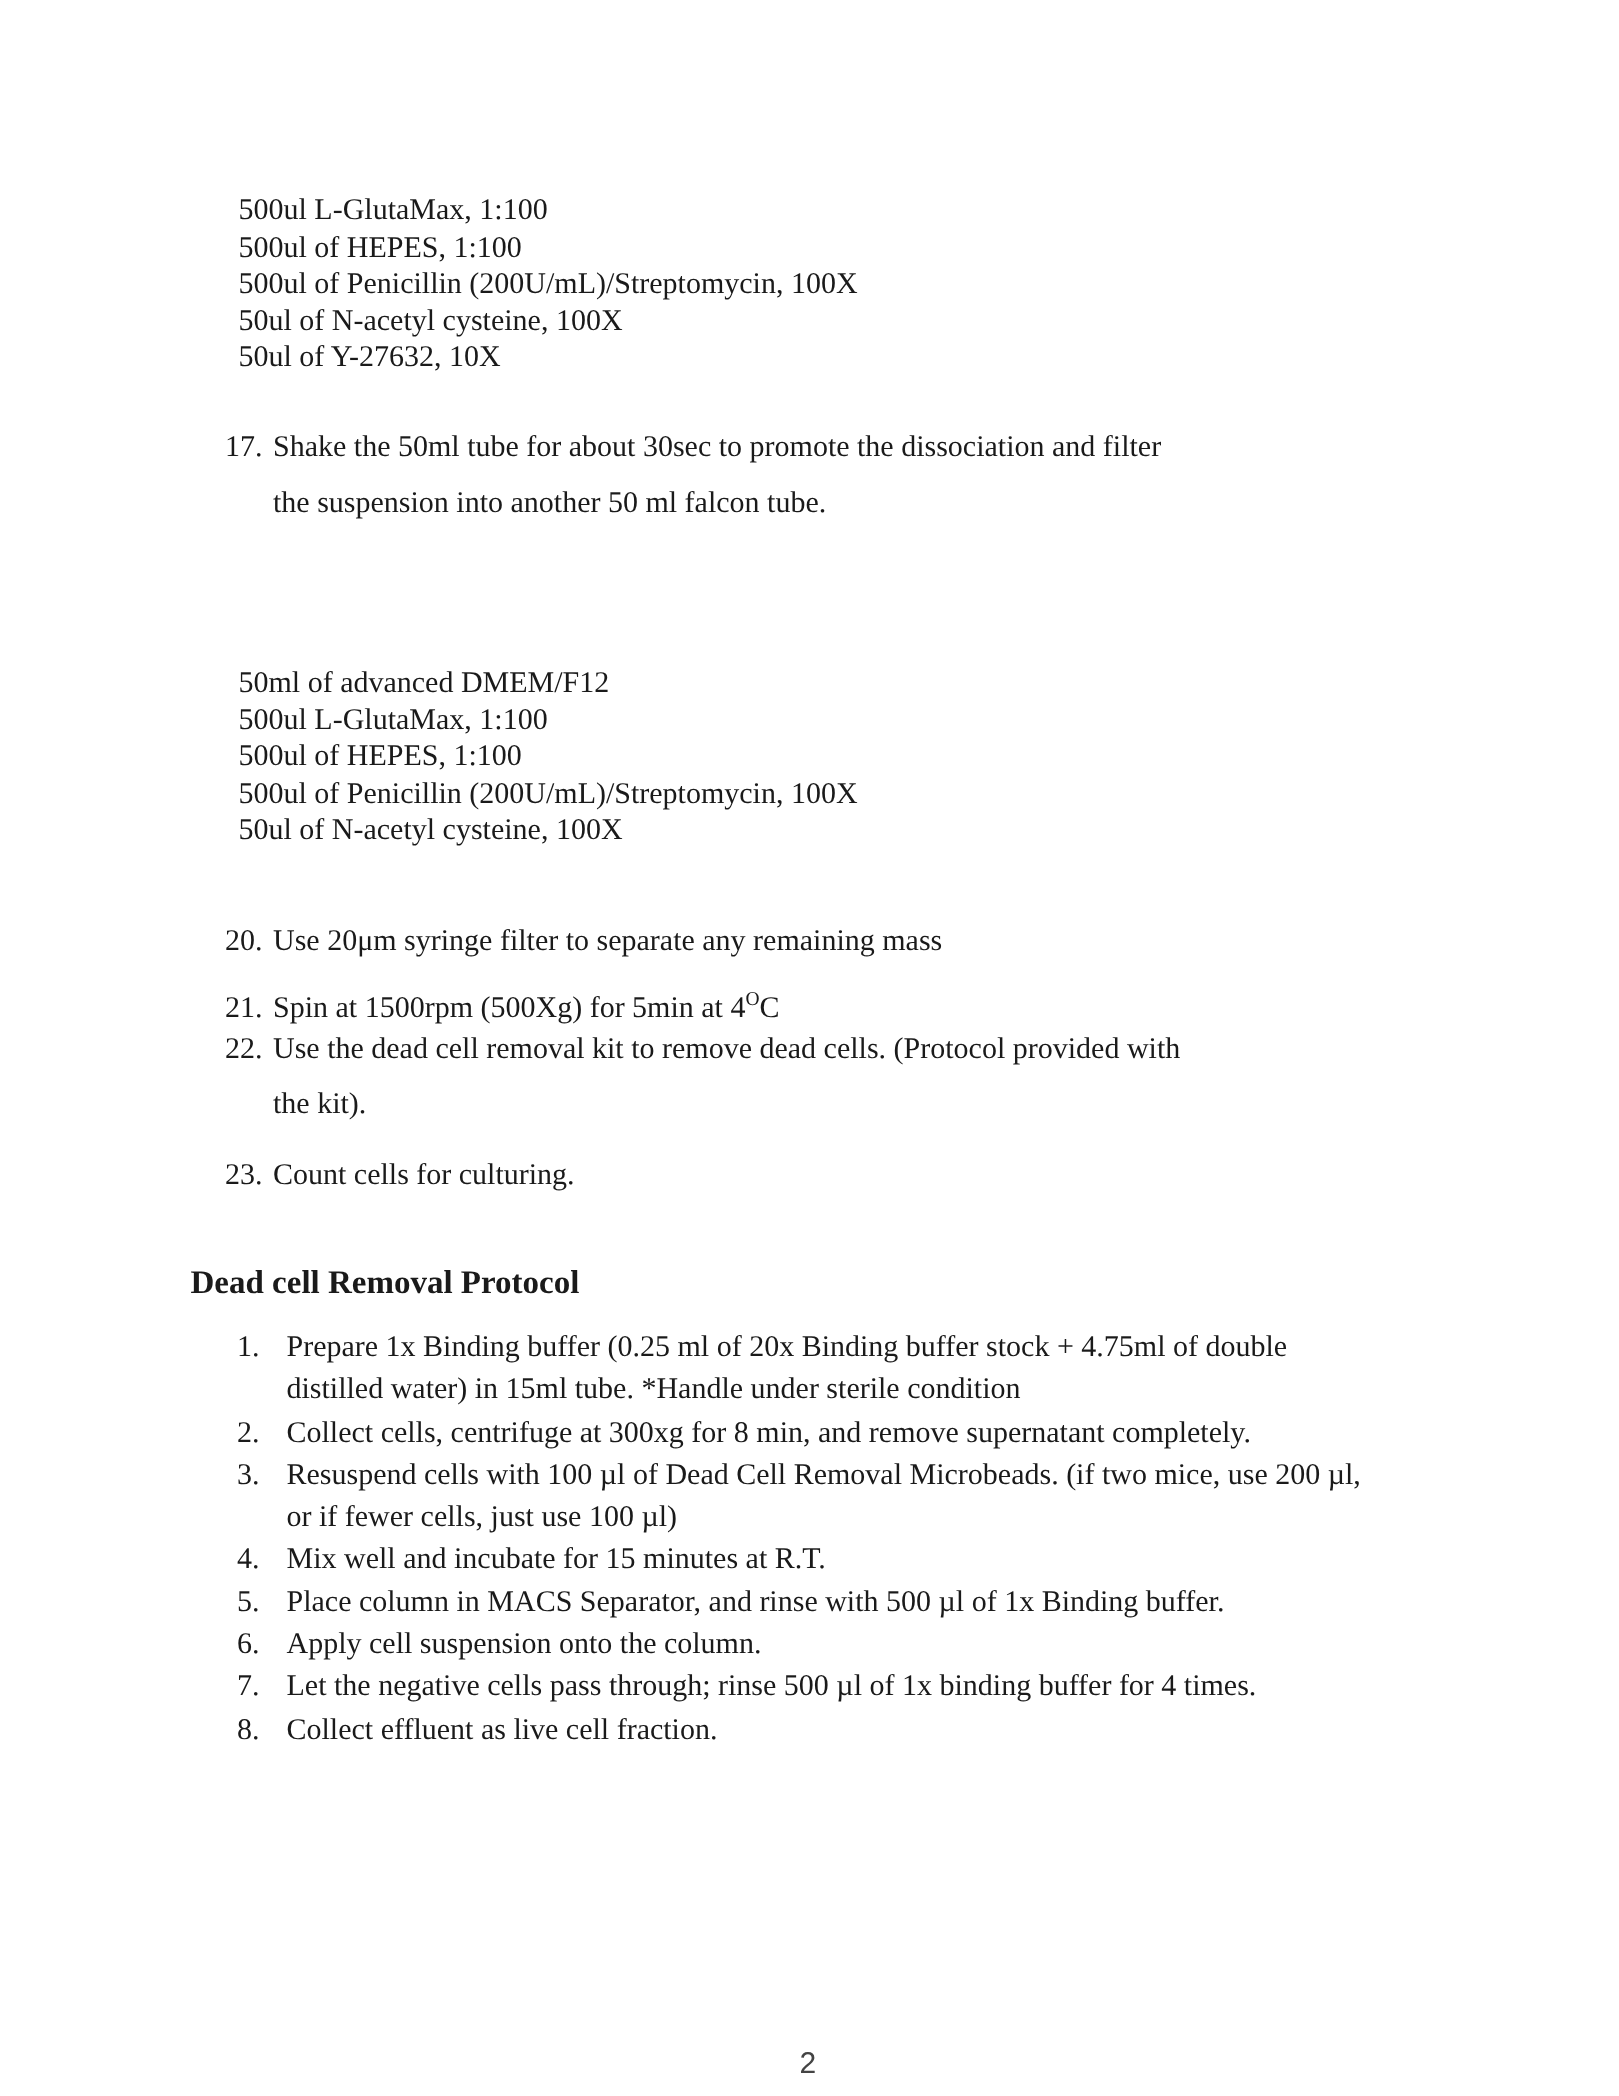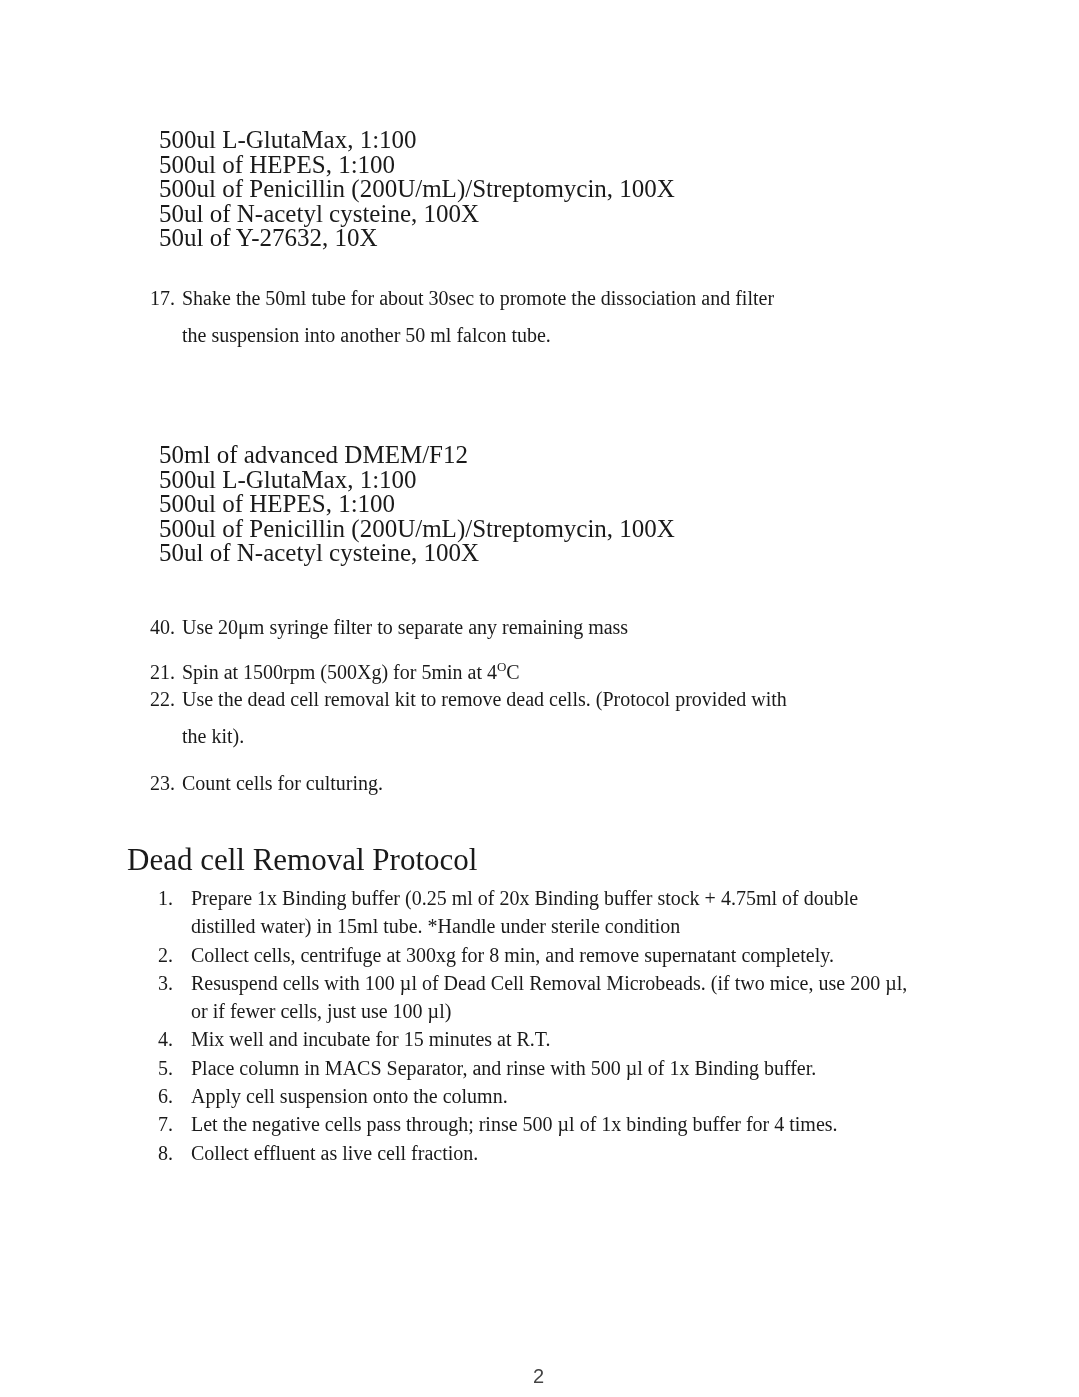--- a/index.html
+++ b/index.html
@@ -1,30 +1,30 @@
 <!DOCTYPE html>
 <html><head>
 <meta charset="utf-8">
 <style>
   html, body { margin: 0; padding: 0; background: #ffffff; }
   body {
     width: 1079px; height: 1397px; position: relative; overflow: hidden;
     font-family: "Liberation Serif", serif; color: #1a1a1a;
   }
   .page { position: absolute; left: 0; top: 0; width: 1079px; height: 1397px; }
-  .media-list { position: absolute; left: 159px; font-size: 25px; line-height: 24.5px; }
+  .media-list { position: absolute; left: 159px; font-size: 20px; line-height: 24.5px; }
   .media-list div { white-space: nowrap; }
   .step {
     position: absolute; left: 150px; font-size: 20px; white-space: nowrap;
   }
   .step .num { display: inline-block; width: 32px; }
   .step .cont { position: absolute; left: 32px; white-space: nowrap; text-align: center; }
   sup { font-size: 13px; vertical-align: 8px; line-height: 0; }
   .heading {
-    position: absolute; left: 127px; top: 842px; font-size: 31px; font-weight: normal;
+    position: absolute; left: 127px; top: 842px; font-size: 22px; font-weight: bold;
   }
   .dc-list { position: absolute; left: 158px; top: 884px; font-size: 20px; line-height: 28.3px; }
   .dc-item { position: relative; padding-left: 33px; white-space: nowrap; }
   .dc-item .n { position: absolute; left: 0; }
   .page-num { position: absolute; left: 533px; top: 1365px; font-size: 20px; font-family: "Liberation Sans", sans-serif; color: #444; }
 </style>
 </head>
 <body>
 
 <div class="page">
@@ -46,21 +46,21 @@
 
   <div class="media-list" style="top:443px;">
     <div>50ml of advanced DMEM/F12</div>
     <div>500ul L-GlutaMax, 1:100</div>
     <div>500ul of HEPES, 1:100</div>
     <div>500ul of Penicillin (200U/mL)/Streptomycin, 100X</div>
     <div>50ul of N-acetyl cysteine, 100X</div>
   </div>
 
   <div class="step" style="top:616px;">
-    <span class="num">40.</span><span>Use 20μm syringe filter to separate any remaining mass</span>
+    <span class="num">20.</span><span>Use 20μm syringe filter to separate any remaining mass</span>
   </div>
 
   <div class="step" style="top:661px;">
     <span class="num">21.</span><span>Spin at 1500rpm (500Xg) for 5min at 4</span><sup>O</sup><span>C</span>
   </div>
 
   <div class="step" style="top:688px;">
     <span class="num">22.</span><span>Use the dead cell removal kit to remove dead cells. (Protocol provided with</span>
     <div class="cont" style="top:37px;">the kit).</div>
   </div>

